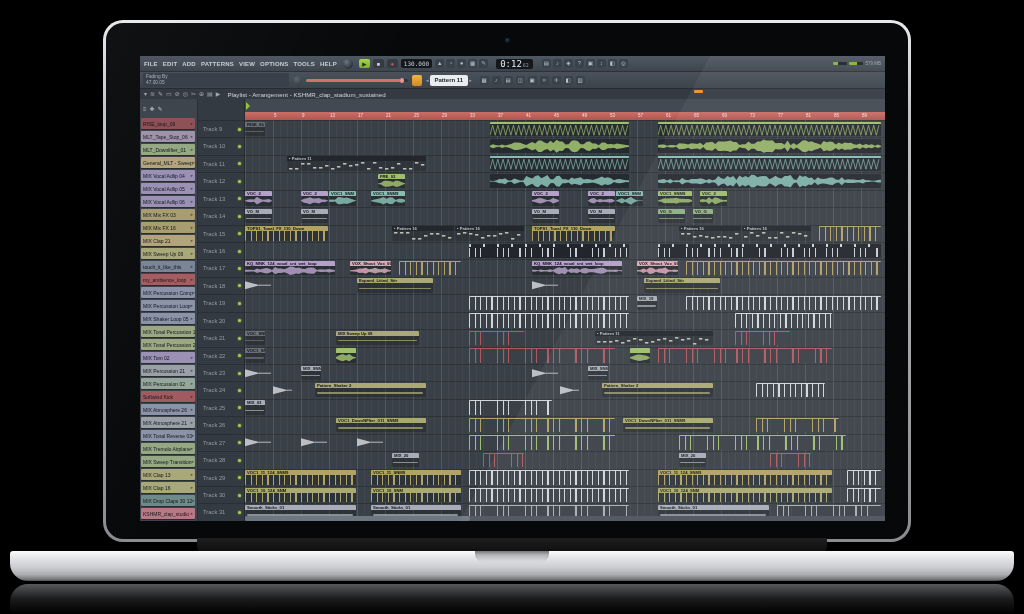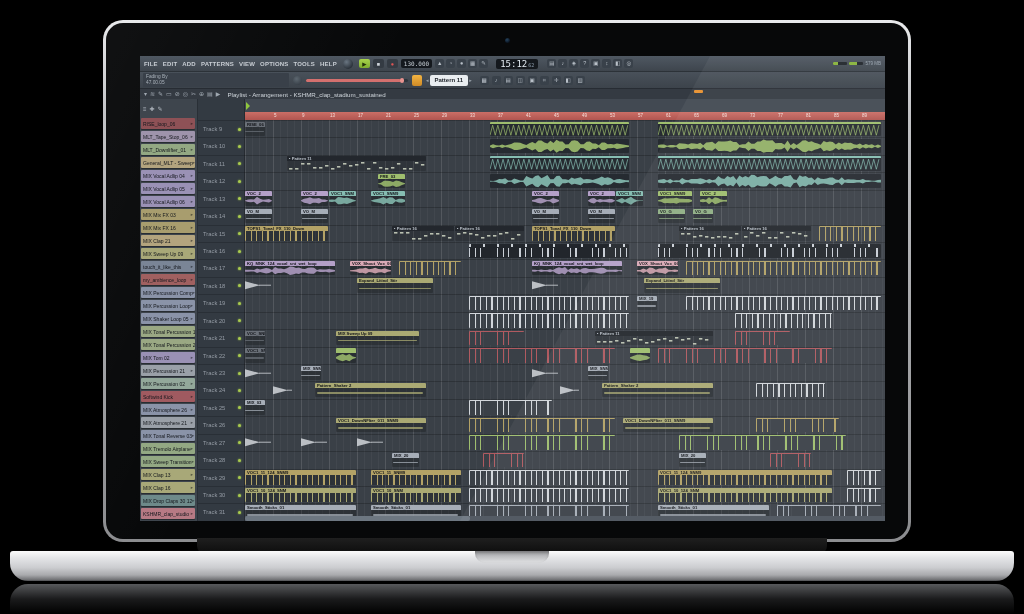--- a/index.html
+++ b/index.html
@@ -110,21 +110,21 @@
           <span class="tbtn rec">●</span>
           <span class="tempo">130.000</span>
           <span id="icons-a" style="display:flex;gap:2px;">
               <span class="chip">▲</span>
               <span class="chip">◔</span>
               <span class="chip">●</span>
               <span class="chip">▦</span>
               <span class="chip">✎</span>
             </span>
           <span class="timebox">
-            <span>15:12</span>
+            <span>0:12</span>
               <span class="frac">62</span>
           </span>
           <span id="icons-b" style="display:flex;gap:2px;margin-left:6px;">
               <span class="chip">▤</span>
               <span class="chip">♪</span>
               <span class="chip">◈</span>
               <span class="chip">?</span>
               <span class="chip">▣</span>
               <span class="chip">↕</span>
               <span class="chip">◧</span>

